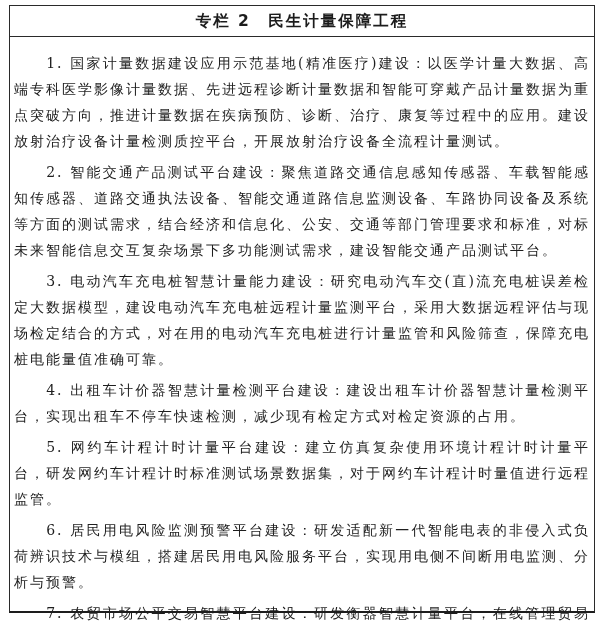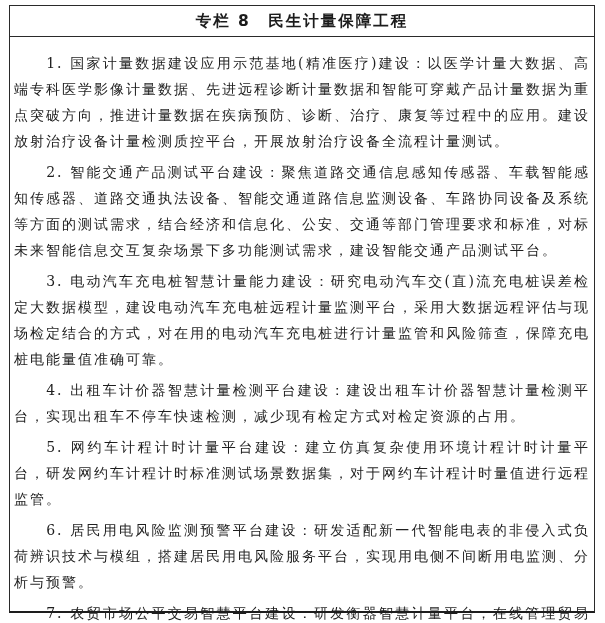--- a/index.html
+++ b/index.html
@@ -63,21 +63,21 @@
   .panel-body p:last-child {
     margin-bottom: 0;
   }
 </style>
 </head>
 <body>
 
 <div class="page">
   <div class="panel">
     <div class="panel-header">
-      <span class="panel-title">专栏 8　民生计量保障工程</span>
+      <span class="panel-title">专栏 2　民生计量保障工程</span>
     </div>
     <div class="panel-body">
       <p>1. 国家计量数据建设应用示范基地(精准医疗)建设：以医学计量大数据、高端专科医学影像计量数据、先进远程诊断计量数据和智能可穿戴产品计量数据为重点突破方向，推进计量数据在疾病预防、诊断、治疗、康复等过程中的应用。建设放射治疗设备计量检测质控平台，开展放射治疗设备全流程计量测试。</p>
       <p>2. 智能交通产品测试平台建设：聚焦道路交通信息感知传感器、车载智能感知传感器、道路交通执法设备、智能交通道路信息监测设备、车路协同设备及系统等方面的测试需求，结合经济和信息化、公安、交通等部门管理要求和标准，对标未来智能信息交互复杂场景下多功能测试需求，建设智能交通产品测试平台。</p>
       <p>3. 电动汽车充电桩智慧计量能力建设：研究电动汽车交(直)流充电桩误差检定大数据模型，建设电动汽车充电桩远程计量监测平台，采用大数据远程评估与现场检定结合的方式，对在用的电动汽车充电桩进行计量监管和风险筛查，保障充电桩电能量值准确可靠。</p>
       <p>4. 出租车计价器智慧计量检测平台建设：建设出租车计价器智慧计量检测平台，实现出租车不停车快速检测，减少现有检定方式对检定资源的占用。</p>
       <p>5. 网约车计程计时计量平台建设：建立仿真复杂使用环境计程计时计量平台，研发网约车计程计时标准测试场景数据集，对于网约车计程计时量值进行远程监管。</p>
       <p>6. 居民用电风险监测预警平台建设：研发适配新一代智能电表的非侵入式负荷辨识技术与模组，搭建居民用电风险服务平台，实现用电侧不间断用电监测、分析与预警。</p>
       <p>7. 农贸市场公平交易智慧平台建设：研发衡器智慧计量平台，在线管理贸易结算衡器的计量状态，为公平交易提供计量技术保障。</p>
     </div>

